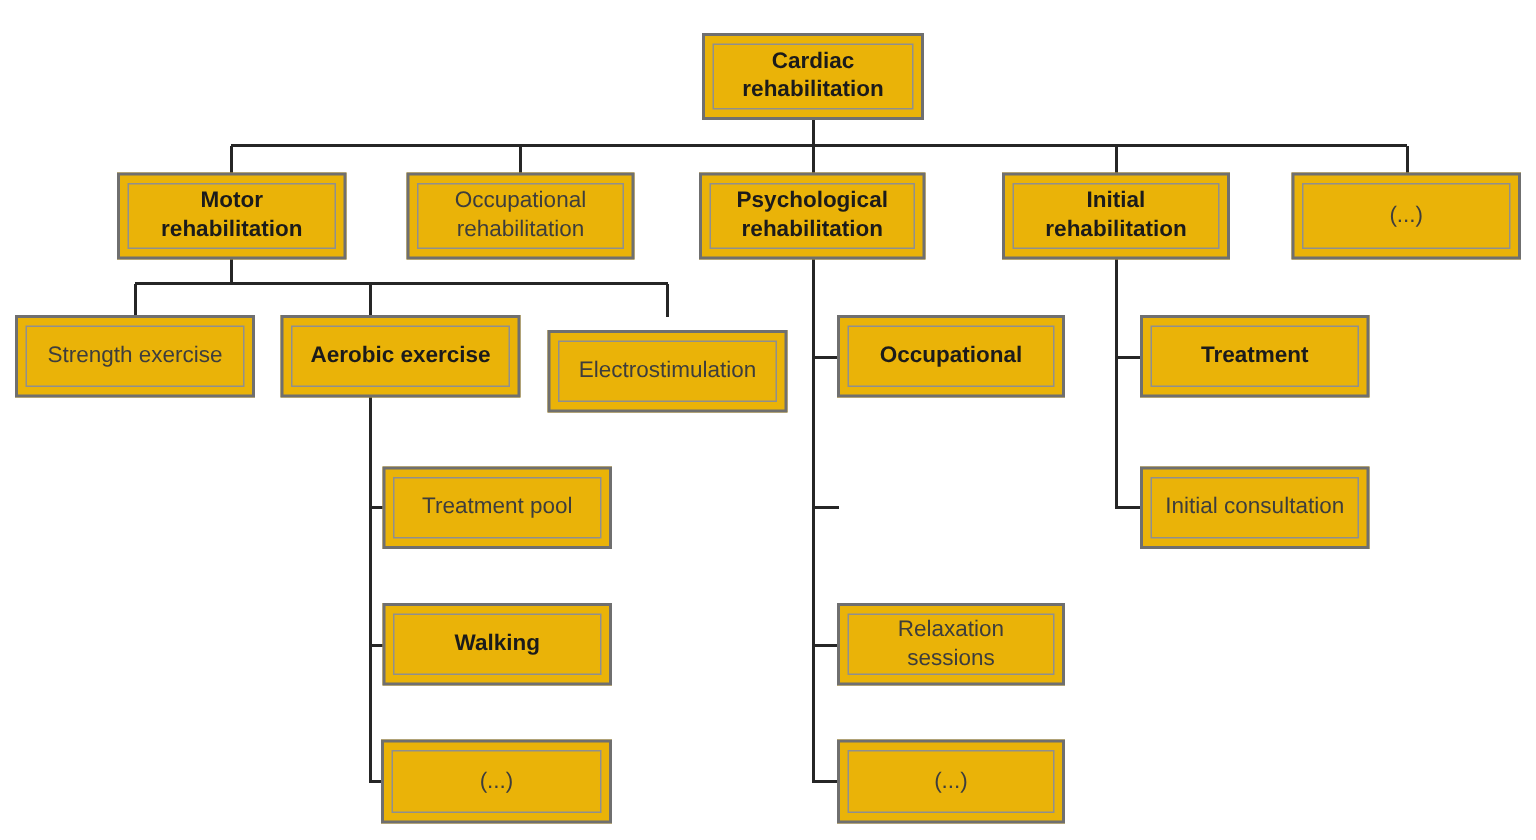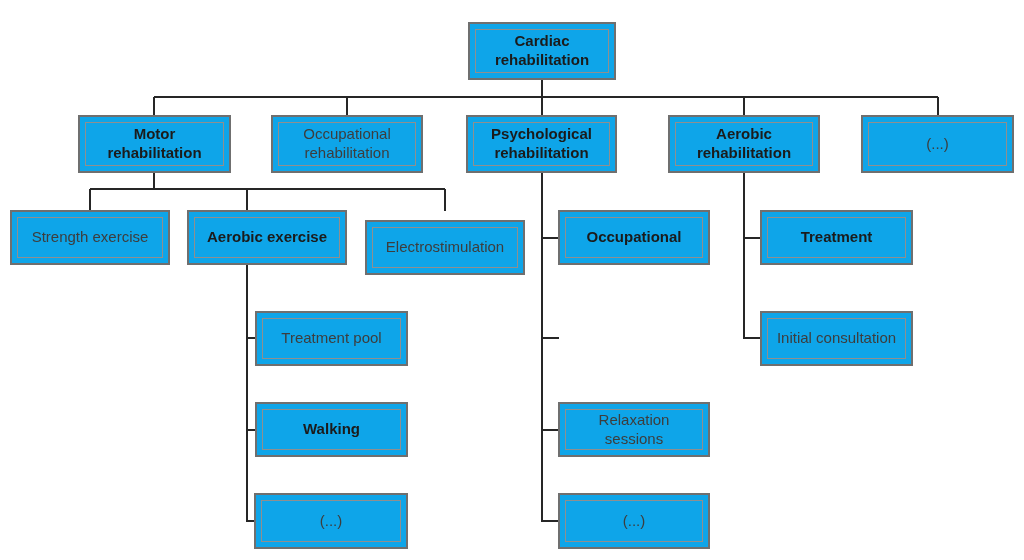--- a/index.html
+++ b/index.html
@@ -14,21 +14,21 @@
     width: 1024px; height: 560px;
     background: #ffffff;
   }
   .connectors {
     position: absolute; left: 0; top: 0;
     width: 1024px; height: 560px;
     pointer-events: none;
   }
   .node {
     position: absolute;
-    background: #0ea5e9;
+    background: #eab308;
     border: 2px solid #6f6f6f;
     padding: 5px;
   }
   .node .inner {
     width: 100%; height: 100%;
     border: 1px solid #8f8f8f;
     display: flex; align-items: center; justify-content: center;
     text-align: center;
     padding: 2px 6px;
   }
@@ -97,21 +97,21 @@
   </div>
 
   <div class="node" style="left:271px; top:115px; width:152px; height:58px">
     <div class="inner">
       <span class="label">Occupational rehabilitation</span>
     </div>
   </div>
 
   <div class="node bold" style="left:668px; top:115px; width:152px; height:58px">
     <div class="inner">
-      <span class="label">Aerobic rehabilitation</span>
+      <span class="label">Initial rehabilitation</span>
     </div>
   </div>
 
   <div class="node" style="left:861px; top:115px; width:153px; height:58px">
     <div class="inner">
       <span class="label">(...)</span>
     </div>
   </div>
 
   <div class="node bold" style="left:187px; top:210px; width:160px; height:55px">

